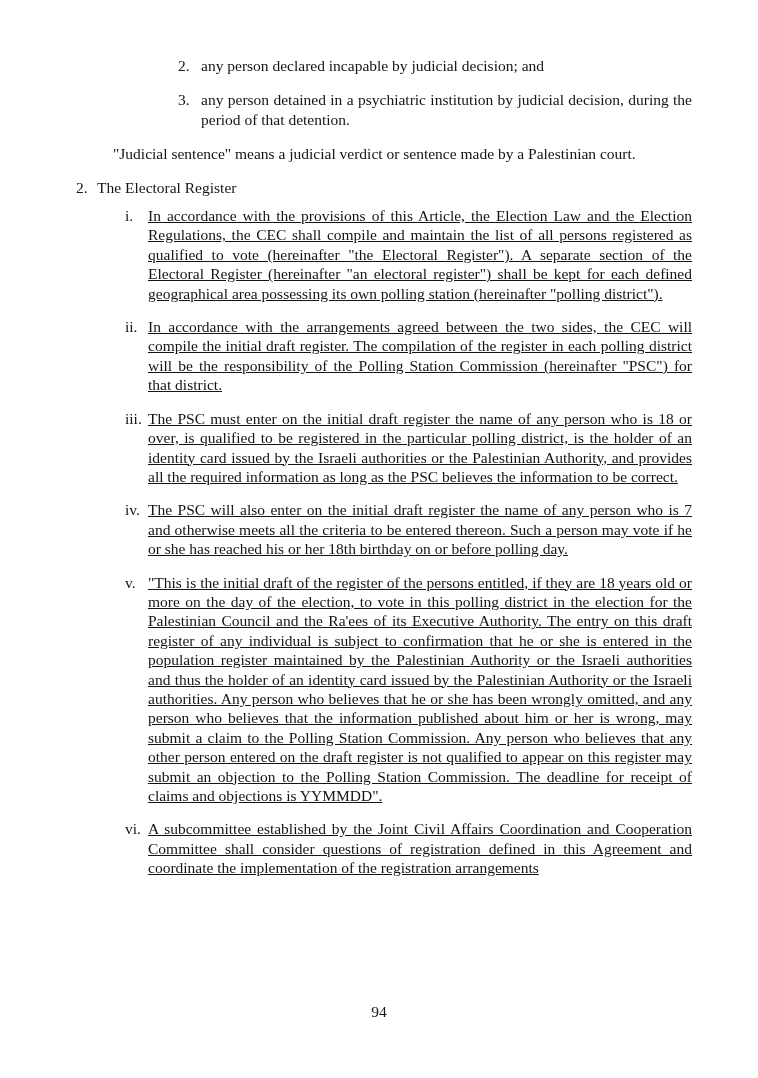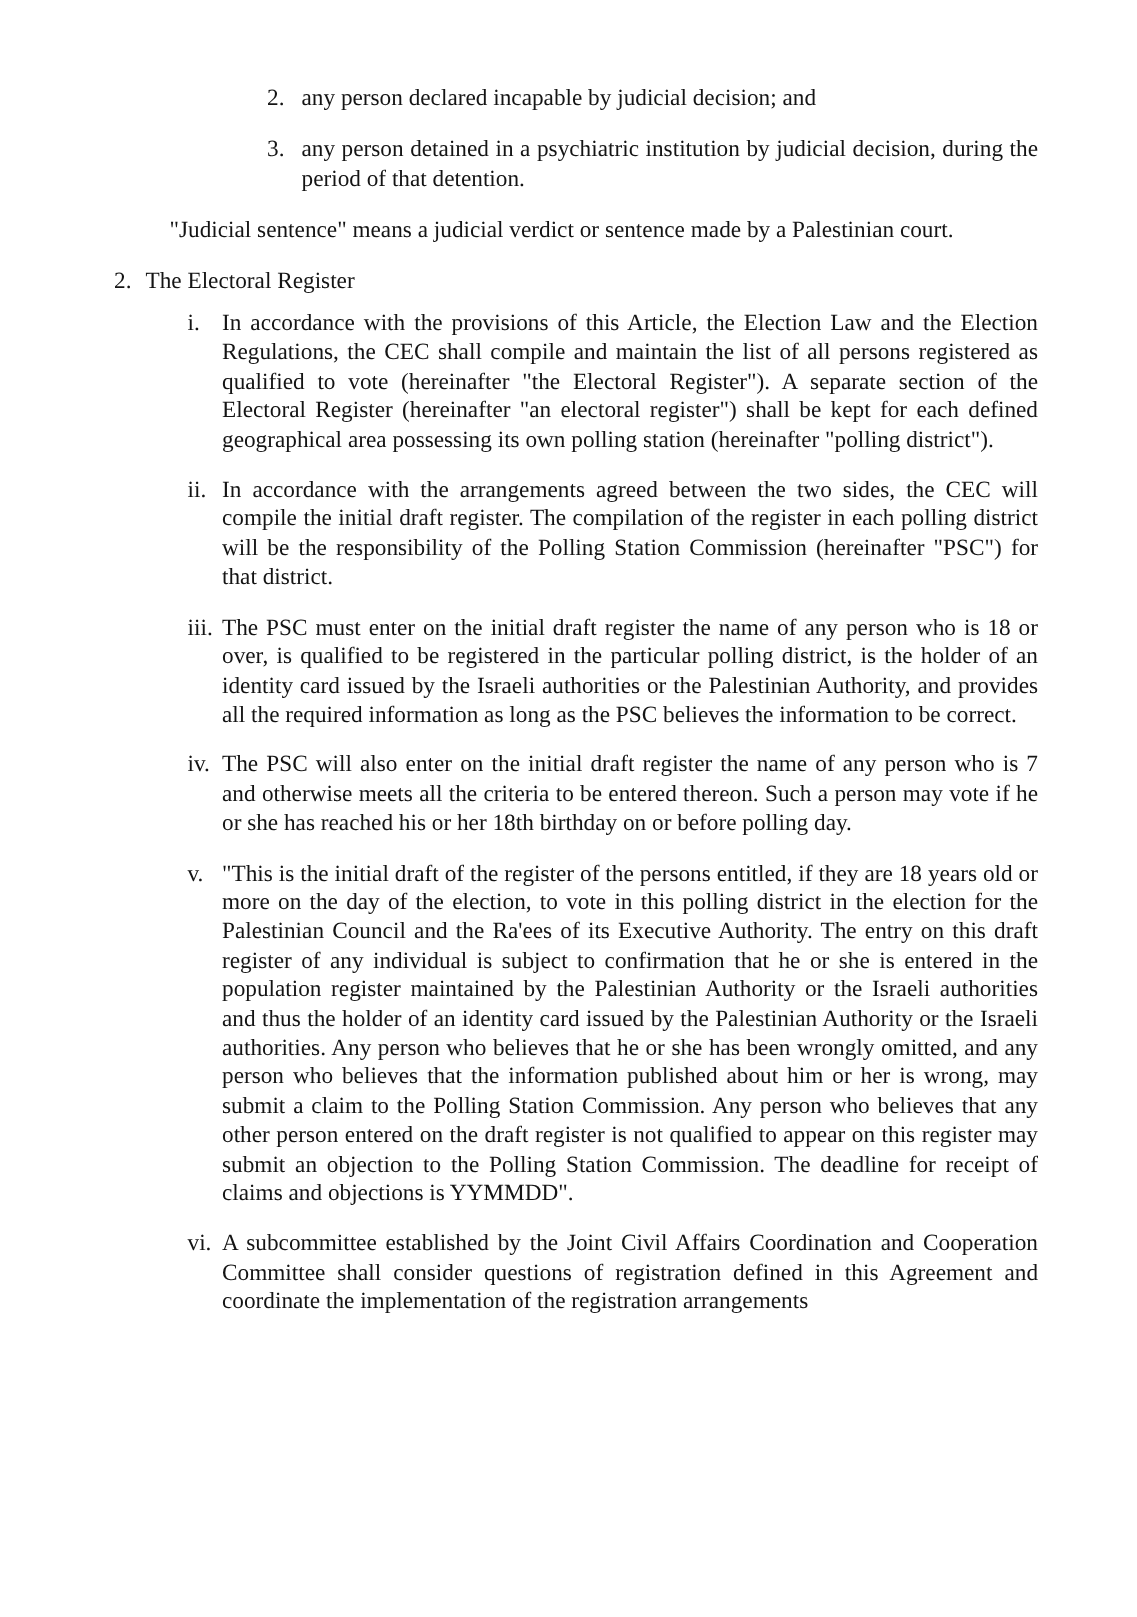--- a/index.html
+++ b/index.html
@@ -39,21 +39,21 @@
   .section-head { display: flex; margin-bottom: 9px; }
   .section-head .lbl { width: 21px; flex: none; }
 
   
   .roman-item {
     display: flex;
     margin-left: 49px;
     margin-bottom: 14px;
   }
   .roman-item .lbl { width: 23px; flex: none; }
-  .roman-item .body { flex: 1; text-align: justify; }
+  .roman-item .body { flex: 1; text-align: justify; text-decoration: underline; }
   .roman-item .body .para + .para { margin-top: 9px; }
 
   .page-number {
     position: absolute;
     top: 1002px;
     left: 0;
     width: 100%;
     text-align: center;
   }
 </style>
@@ -117,13 +117,14 @@
 
     <div class="roman-item">
       <span class="lbl">vi.</span>
       <div class="body">
         <div class="para">A subcommittee established by the Joint Civil Affairs Coordination and Cooperation Committee shall consider questions of registration defined in this Agreement and coordinate the implementation of the registration arrangements</div>
       </div>
     </div>
 
   </div>
 
+  <div class="page-number">94</div>
 </div>
 
 </body></html>

